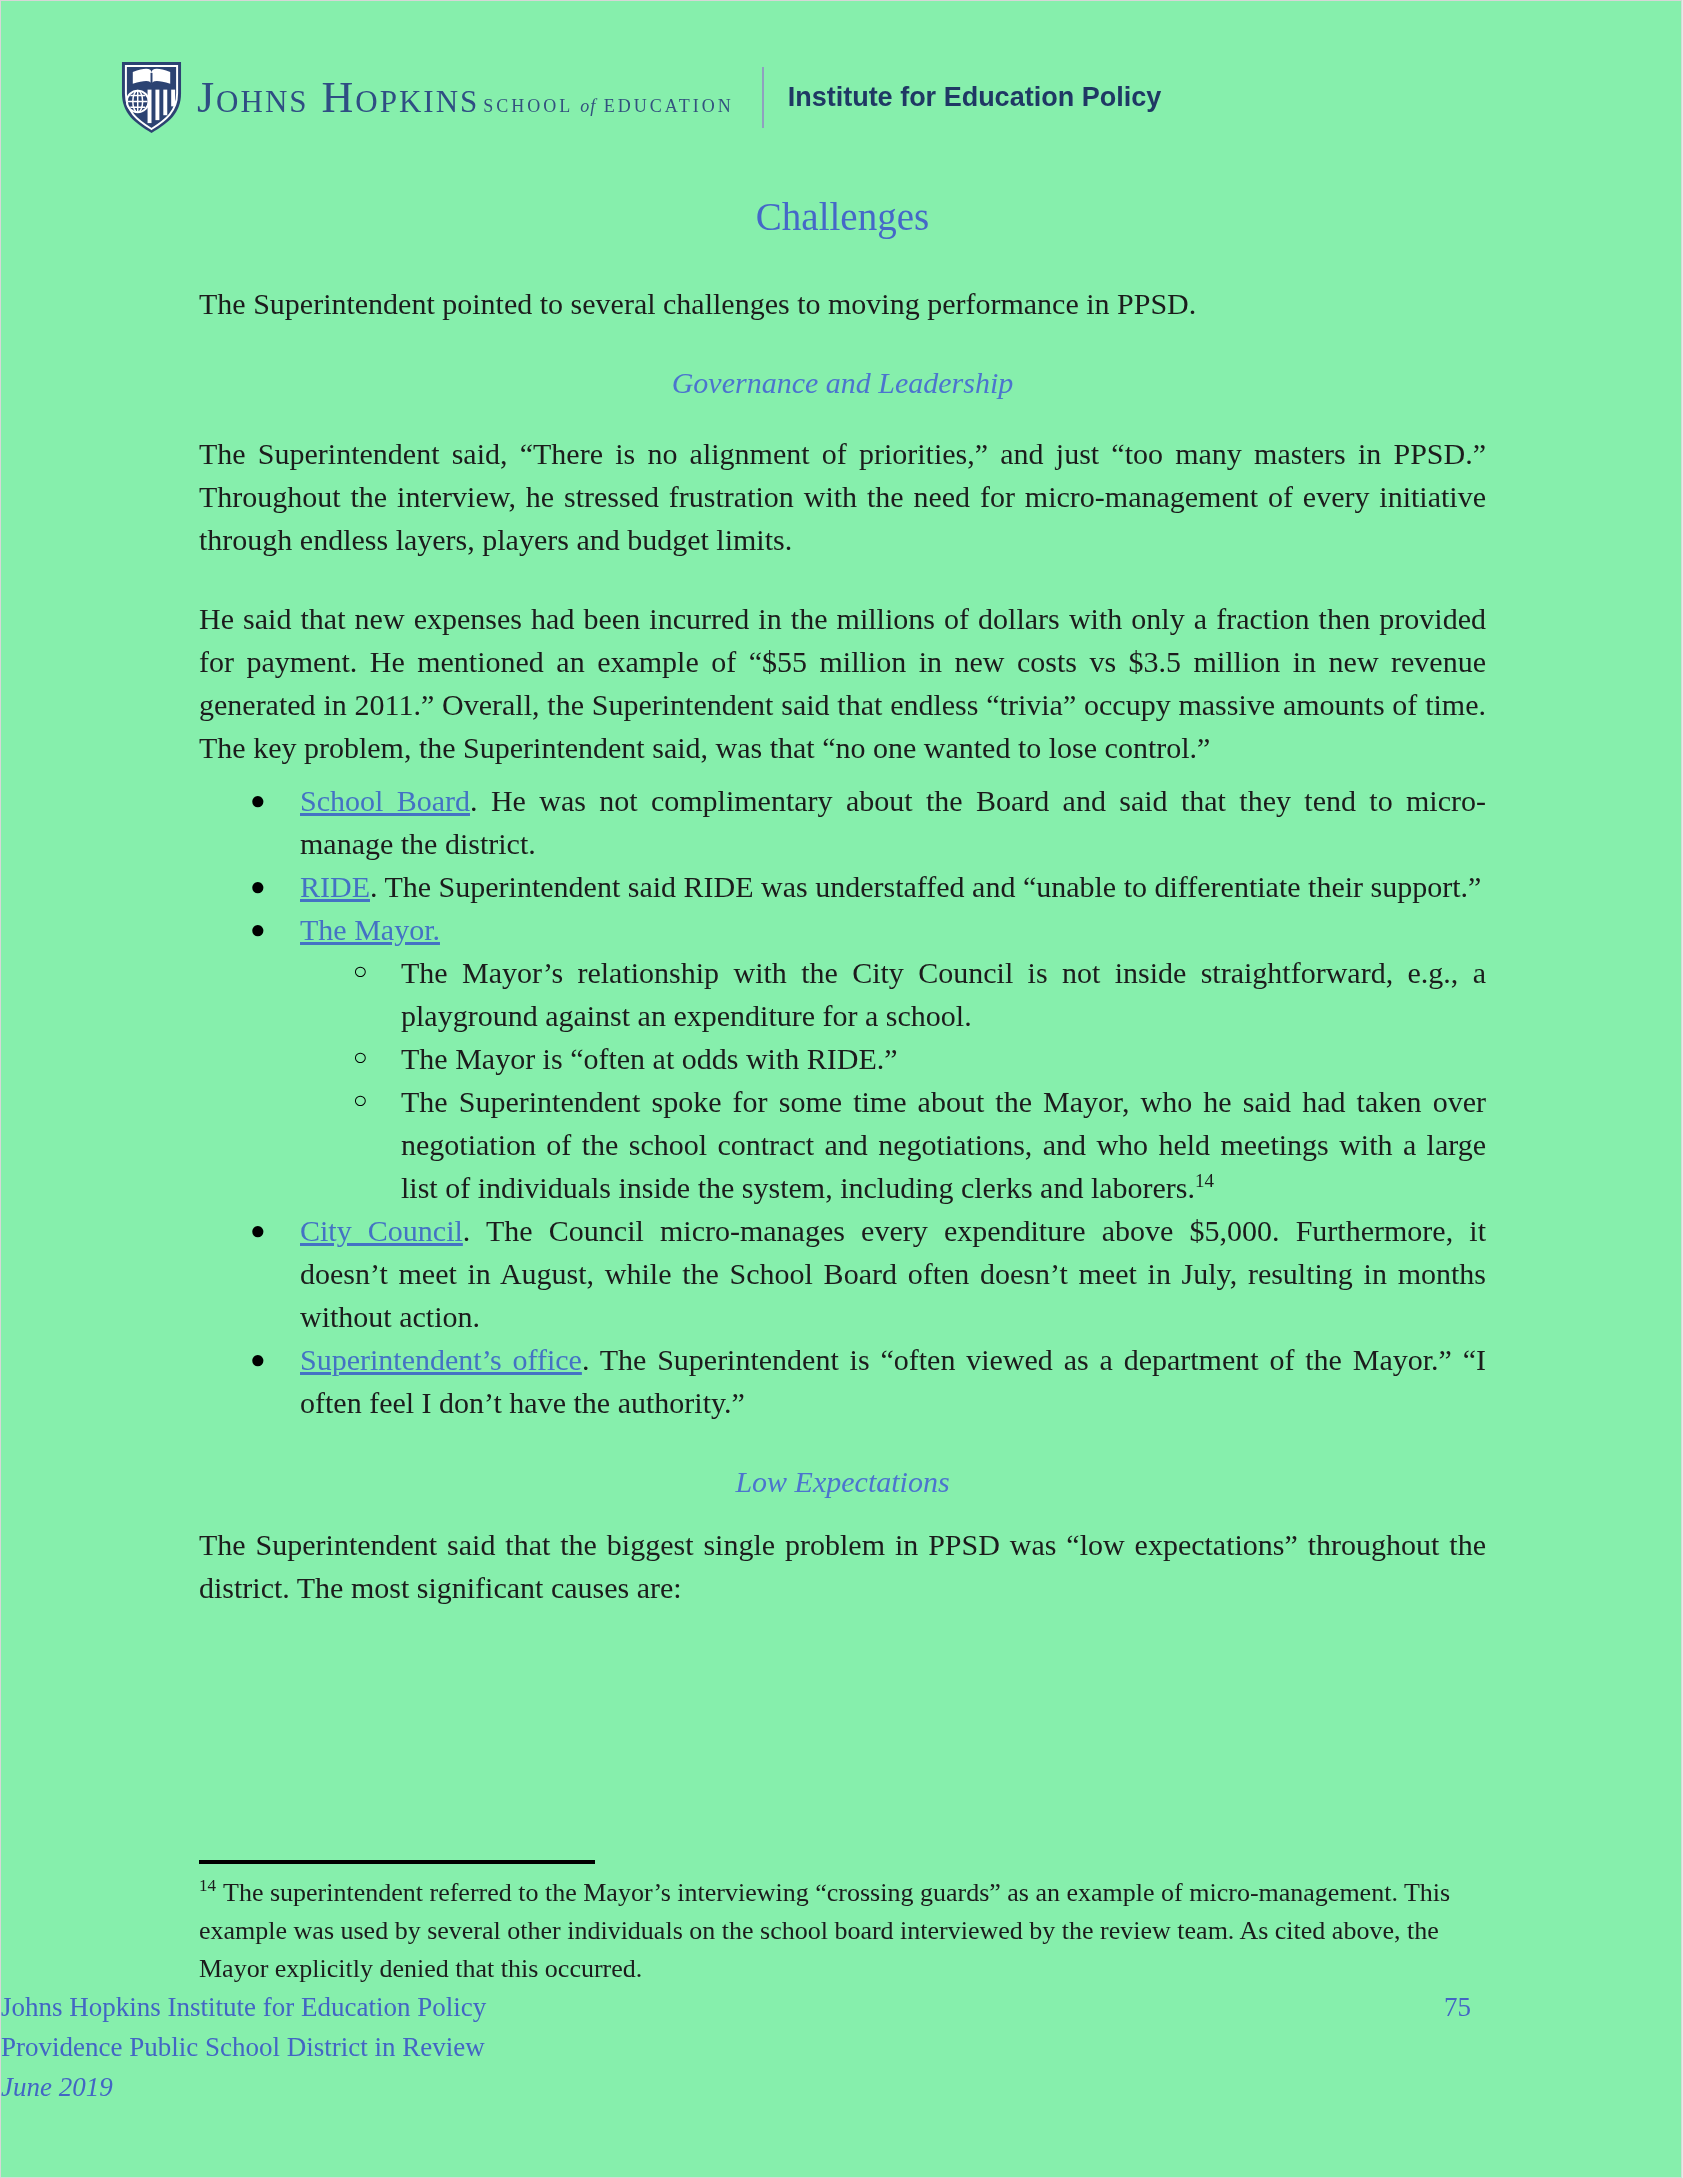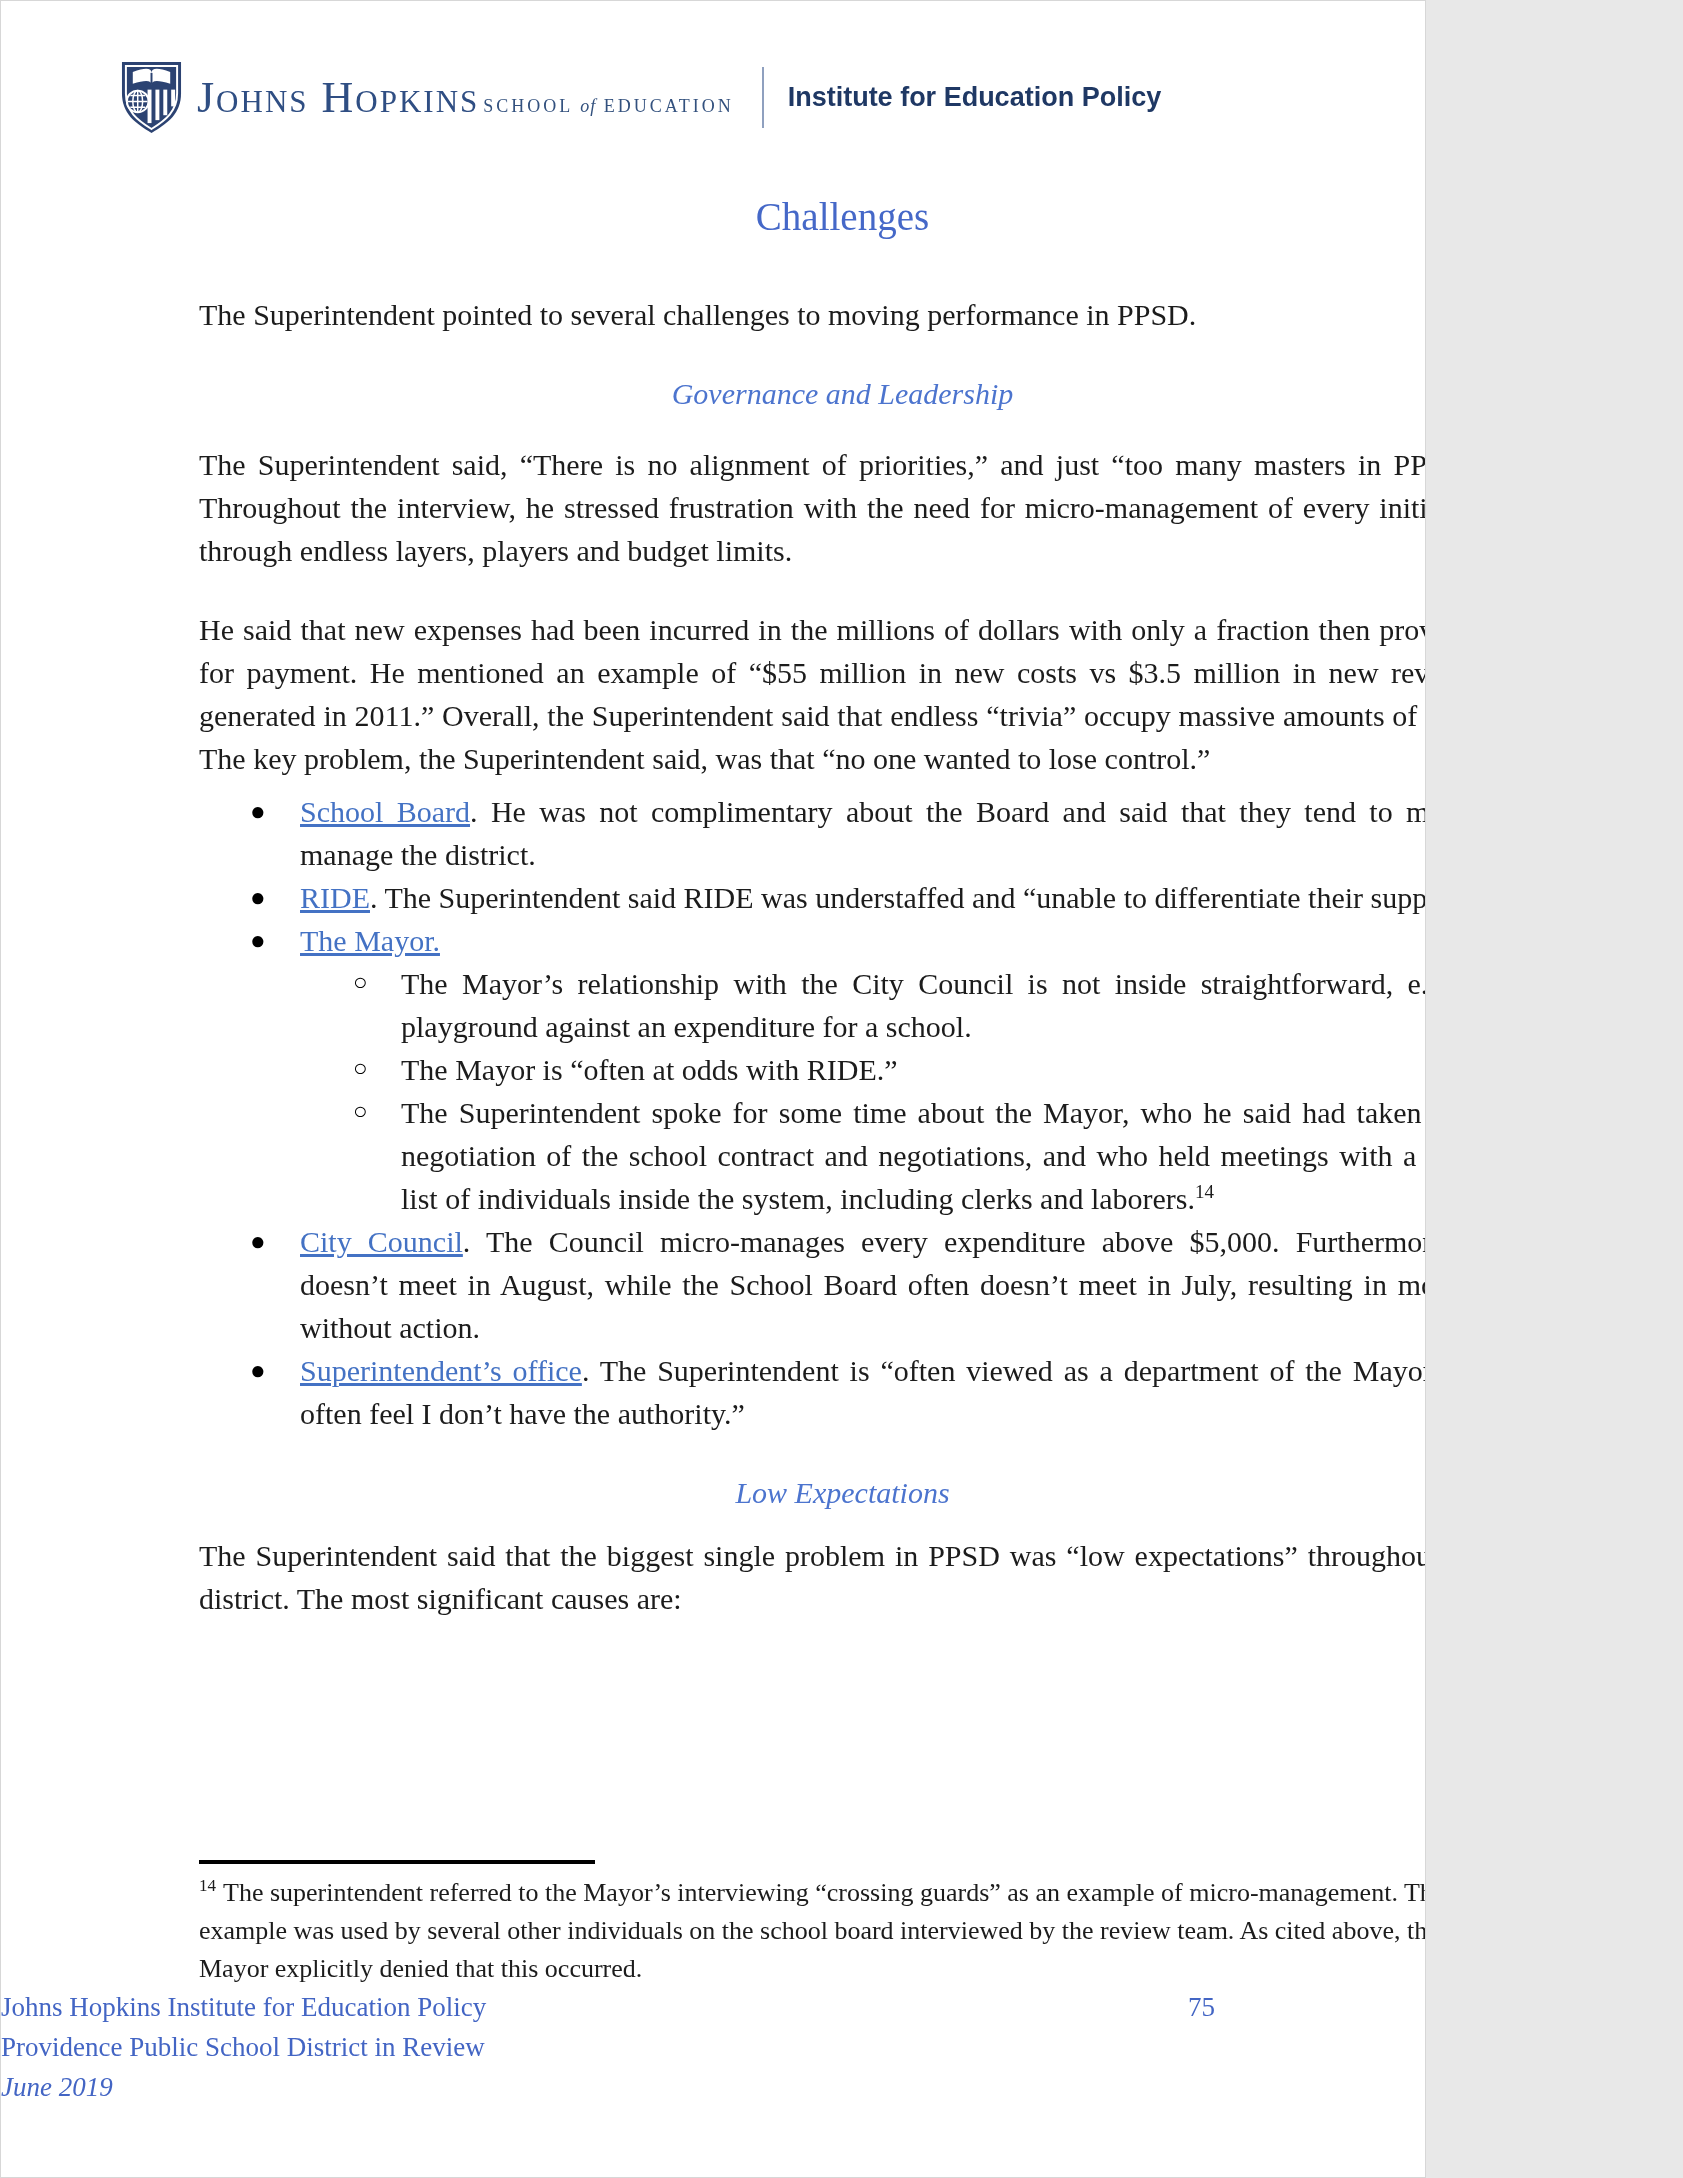--- a/index.html
+++ b/index.html
@@ -1,21 +1,21 @@
 <!DOCTYPE html>
 <html><head>
 <meta charset="utf-8">
 <style>
   * { margin: 0; padding: 0; box-sizing: border-box; }
   html, body { background: #e8e8e8; }
   .page {
     position: relative;
-    width: 1426px;
+    width: 1682px;
     height: 2178px;
-    background: #ffffff;
+    background: #86efac;
     font-family: "Liberation Serif", serif;
     color: #1c1c1c;
     overflow: hidden;
     border: 1px solid #d7d7d7;
   }
 
   
   .brand {
     position: absolute;
     top: 59px;
@@ -68,21 +68,21 @@
     font-size: 30px;
     line-height: 43px;
   }
   h1.doc-title {
     font-size: 39px;
     line-height: 51px;
     font-weight: normal;
     text-align: center;
     color: #4568c8;
   }
-  .intro { margin-top: 51px; }
+  .intro { margin-top: 40px; }
   h2.sec {
     font-size: 30px;
     line-height: 43px;
     font-weight: normal;
     font-style: italic;
     text-align: center;
     color: #4c74ce;
   }
   h2.gov { margin-top: 36px; }
   .p1 { margin-top: 28px; text-align: justify; }

